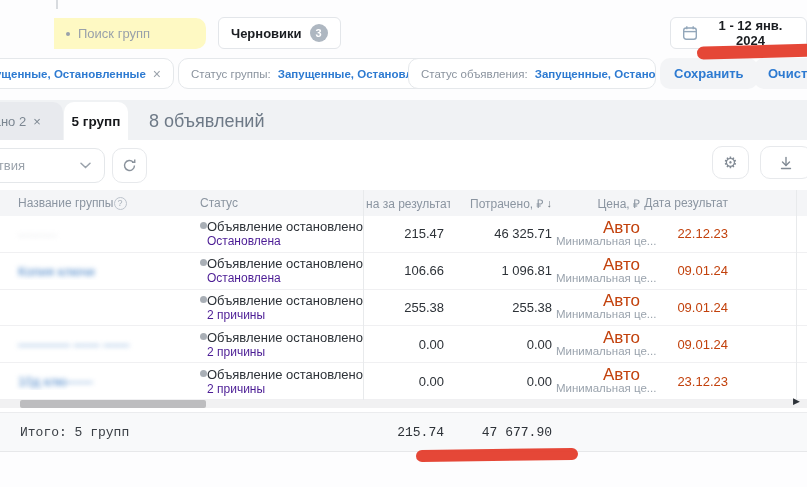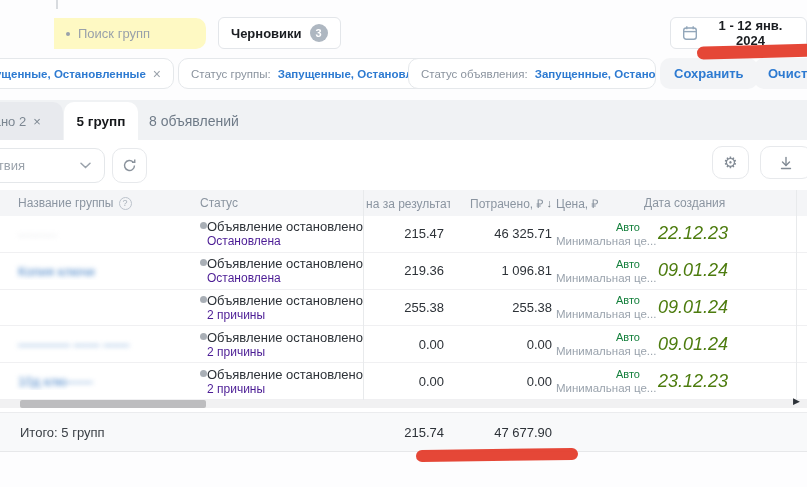--- a/index.html
+++ b/index.html
@@ -46,48 +46,48 @@
   .save { left:660px; }
   .clear { left:754px; }
 
   
   .tabstrip { left:0; top:100px; width:807px; height:40px; background:#f0f2f4; }
   .selchip {
     left:-55px; top:102px; height:38px; width:118px; background:#e8eaee; border-radius:10px 10px 0 0;
     display:flex; align-items:center; gap:7px; padding:0 12px 0 16px; font-size:13px; color:#7b8691;
   }
   .tab-active {
-    left:64px; top:102px; height:38px; width:74px; background:#fff; border-radius:10px 10px 0 0;
+    left:64px; top:102px; height:38px; width:64px; background:#fff; border-radius:10px 10px 0 0;
     display:flex; align-items:center; justify-content:center; font-size:13.5px; font-weight:700; color:#16181b; cursor:pointer;
   }
   .tab { left:139px; top:102px; height:38px; padding:0 10px; display:flex; align-items:center;
-         font-size:14px; color:#6e7a87; cursor:pointer; }
+         font-size:18px; color:#6e7a87; cursor:pointer; }
 
   
   .panel { left:0; top:140px; width:807px; height:272px; background:#fff; }
   .actions {
     left:-48px; top:148px; width:153px; height:35px; border:1px solid #e4e7ea; border-radius:10px;
     display:flex; align-items:center; justify-content:space-between; padding:0 13px 0 15px;
     font-size:13px; color:#9aa2ab; background:#fff; cursor:pointer;
   }
   .iconbtn { border:1px solid #e7e9ec; border-radius:10px; background:#fff; display:flex;
              align-items:center; justify-content:center; cursor:pointer; }
   .refresh { left:112px; top:148px; width:35px; height:35px; }
   .gearbtn { left:712px; top:146px; width:37px; height:33px; font-size:16px; color:#828b95; }
   .exportbtn { left:760px; top:146px; width:52px; height:33px; }
 
   
   .grid { display:grid; grid-template-columns:185px 178px 87px 106px 88px 90px 1fr; align-items:center; }
   .thead { position:absolute; left:0; top:190px; width:807px; height:26px; background:#f4f5f7;
            font-size:12px; color:#8b95a1; }
   .th { white-space:nowrap; overflow:hidden; }
-  .th.name { padding-left:18px; display:flex; align-items:center; gap:5px; overflow:visible; }
+  .th.name { padding-left:18px; display:flex; align-items:center; overflow:visible; }
   .th.status { padding-left:15px; }
   .th.cpa { padding-left:3px; display:flex; align-items:center; gap:4px; }
-  .th.right { }
+  .th.right { text-align:right; }
   .th.spent { padding-right:4px; display:flex; justify-content:flex-end; align-items:center; gap:3px; }
   .th.price { padding-right:4px; }
   .th.date { padding-right:6px; }
   .qicon { width:13px; height:13px; border-radius:50%; border:1px solid #bcc3cc; color:#aab2bb;
            font-size:9px; line-height:11px; text-align:center; flex:none; display:inline-block; }
   .sortarrow { color:#6f7781; font-size:11px; }
 
   .tbody { position:absolute; left:0; top:216px; width:807px; }
   .trow { height:36.8px; border-bottom:1px solid #f0f0f2; }
   .cell-name { padding-left:18px; overflow:hidden; white-space:nowrap; }
@@ -95,35 +95,35 @@
   .namelink.gray { color:#b3bac2; }
   .cell-status { padding-left:15px; display:flex; gap:0; align-items:flex-start; }
   .dot { width:7px; height:7px; border-radius:50%; background:#a9afb6; margin-top:3px; flex:none; }
   .stlines { display:flex; flex-direction:column; }
   .stmain { font-size:13px; color:#2d3238; line-height:15px; }
   .stsub { font-size:12px; color:#4c1d95; line-height:14px; }
   .num { text-align:right; font-size:13px; color:#2d3238; }
   .cpa { padding-right:6px;padding-left:20px; }
   .spent { padding-right:4px; }
   .cell-price { text-align:right; padding-right:4px; display:flex; flex-direction:column; }
-  .pmain { font-size:11px; color:#15803d; line-height:15px; }
+  .pmain { font-size:17px; color:#c2410c; line-height:15px; }
   .psub { font-size:11.5px; color:#9aa3ad; line-height:13px; white-space:nowrap; }
-  .cell-date { text-align:right; padding-right:6px; font-size:18px; color:#4d7c0f;font-style:italic; }
+  .cell-date { text-align:right; padding-right:6px; font-size:13px; color:#c2410c; }
 
   .vline { width:1px; background:#e8eaec; top:190px; height:210px; }
   .v1 { left:363px; } .v2 { left:796px; }
 
   
   .hsb-track { left:0; top:400px; width:807px; height:8px; background:#f1f1f2; }
   .hsb-thumb { left:20px; top:400px; width:186px; height:8px; background:#bdbdbf; border-radius:2px; cursor:grab; }
   .scrollright { left:793px; top:396px; font-size:9px; color:#2d3238; cursor:pointer; }
 
   
   .tfoot { position:absolute; left:0; top:412px; width:807px; height:40px; background:#f8f9fa;
-           border-top:1px solid #ebecee; border-bottom:1px solid #e7e8ea; }
+           border-top:1px solid #ebecee; border-bottom:1px solid #e7e8ea;font-family:Liberation Mono, monospace; }
   .totlabel { padding-left:20px; font-size:13px; color:#3b4046; grid-column:1 / span 2; }
 
   
   .marker { background:#e43d2c; border-radius:8px; opacity:0.95; z-index:50; }
   .m1 { left:697px; top:45px; width:125px; height:13px; transform:rotate(-1.5deg); }
   .m2 { left:416px; top:449px; width:162px; height:12px; transform:rotate(-0.8deg); border-radius:7px; }
 
   svg { display:block; }
 </style>
 </head>
@@ -221,21 +221,21 @@
     <div class="th status">Статус</div>
     <div class="th cpa">
       <span>на за результат, ₽</span>
 
     </div>
     <div class="th spent">
       <span>Потрачено, ₽</span>
       <span class="sortarrow">↓</span>
     </div>
     <div class="th right price">Цена, ₽</div>
-    <div class="th right date">Дата создания</div>
+    <div class="th right date">Дата результат</div>
     <div></div>
   </div>
 
   <div class="tbody">
 
     <div class="trow grid">
       <div class="cell-name"><a class="namelink gray">·········</a></div>
       <div class="cell-status">
           <span class="dot"></span>
         <span class="stlines">
@@ -255,21 +255,21 @@
 
     <div class="trow grid">
       <div class="cell-name"><a class="namelink">Копия ключи</a></div>
       <div class="cell-status">
           <span class="dot"></span>
         <span class="stlines">
             <span class="stmain">Объявление остановлено</span>
         <span class="stsub">Остановлена</span>
           </span>
         </div>
-      <div class="num cpa">219.36</div>
+      <div class="num cpa">106.66</div>
       <div class="num spent">1 096.81</div>
       <div class="cell-price">
           <span class="pmain">Авто</span>
         <span class="psub">Минимальная це...</span>
         </div>
       <div class="cell-date">09.01.24</div>
       <div></div>
     </div>
 
     <div class="trow grid">

